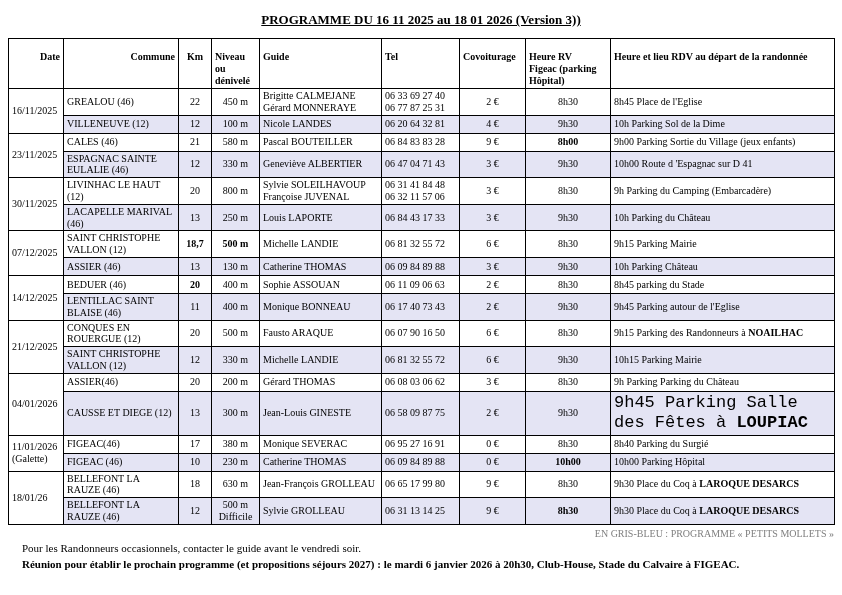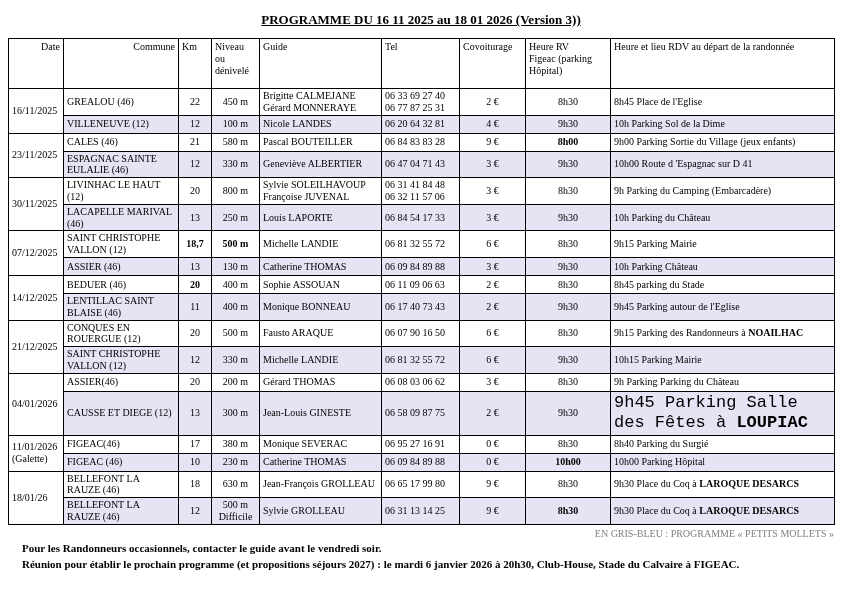--- a/index.html
+++ b/index.html
@@ -1,34 +1,34 @@
 <!DOCTYPE html>
 <html style="--shade: #E4E4F4; --legend: #7F7F7F;"><head>
 <meta charset="utf-8">
 <style>
   * { box-sizing: border-box; }
   body { margin: 0; background: #ffffff; font-family: "Liberation Serif", serif; color: #000; }
   .page { width: 842px; height: 595px; padding: 4px 8px; overflow: hidden; }
   .title { font-size: 13px; font-weight: bold; text-align: center; text-decoration: underline; margin: 8px 0 10px 0; }
   table { border-collapse: collapse; table-layout: fixed; width: 826px; }
   th, td { border: 1px solid #000; padding: 1px 3px; font-size: 10px; line-height: 1.18; overflow: hidden; }
-  th { font-weight: normal; vertical-align: top; text-align: left; height: 50px; padding-top: 2px; margin-top: 38px; }
+  th { font-weight: bold; vertical-align: top; text-align: left; height: 50px; padding-top: 12px; margin-top: 38px; }
   td { vertical-align: middle; height: 18px; }
   th.c-date, th.c-commune { text-align: right; }
-  th.c-km { }
+  th.c-km { text-align: center; }
   th.c-niveau { overflow-wrap: anywhere; }
   td.c-date { text-align: left; }
   td.c-km, td.c-niveau, td.c-covoit, td.c-heure { text-align: center; }
   tr.shaded td { background: var(--shade); }
   .pre { white-space: pre-line; }
   .b { font-weight: bold; }
   td.c-rdv.big { font-size: 17px; line-height: 1.2; font-family: Liberation Mono, monospace; }
   .footer { margin-top: 3px; }
   .legend { font-size: 10px; margin: 2px 0 3px 14px; color: var(--legend); text-align: right; }
-  .note { font-size: 11px; font-weight: bold; margin: 0 0 4px 14px; }
+  .note { font-size: 11px; font-weight: normal; margin: 0 0 4px 14px; }
   .reunion { font-size: 11px; font-weight: bold; margin: 0 0 0 14px; }
   .reunion .u { }
 </style>
 </head>
 <body>
 
 <div class="page">
   <div class="title">PROGRAMME DU 16 11 2025 au 18 01 2026 (Version 3))</div>
 
   <table>
@@ -114,21 +114,21 @@
 06 32 11 57 06</td>
           <td class="c-covoit">3 €</td>
           <td class="c-heure">8h30</td>
           <td class="c-rdv"><span>9h Parking du Camping (Embarcadère)</span></td>
         </tr>
         <tr class="shaded">
           <td class="c-commune">LACAPELLE MARIVAL (46)</td>
           <td class="c-km">13</td>
           <td class="c-niveau pre">250 m</td>
           <td class="c-guide pre">Louis LAPORTE</td>
-          <td class="c-tel pre">06 84 54 17 33</td>
+          <td class="c-tel pre">06 84 43 17 33</td>
           <td class="c-covoit">3 €</td>
           <td class="c-heure">9h30</td>
           <td class="c-rdv"><span>10h Parking du Château</span></td>
         </tr>
         <tr>
           <td class="c-date pre" rowspan="2">07/12/2025</td>
           <td class="c-commune">SAINT CHRISTOPHE VALLON (12)</td>
           <td class="c-km b">18,7</td>
           <td class="c-niveau pre b">500 m</td>
           <td class="c-guide pre">Michelle LANDIE</td>

